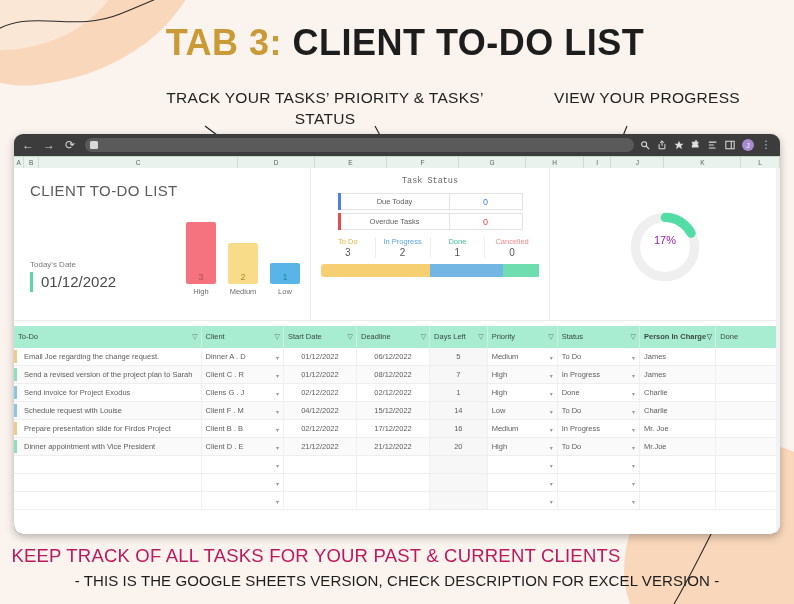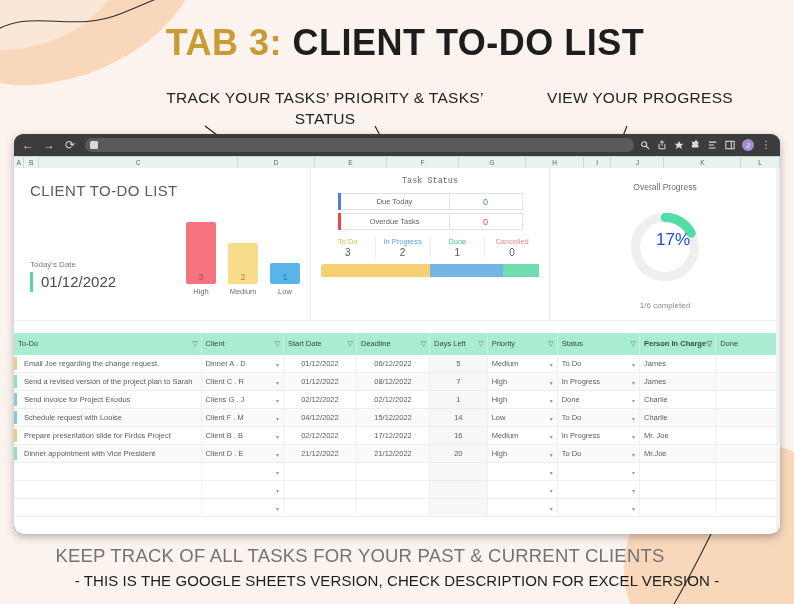--- a/index.html
+++ b/index.html
@@ -33,28 +33,28 @@
     font-size:36px;font-weight:bold;letter-spacing:.5px;color:#1d1d1d;
     white-space:nowrap;
     padding-left:8px;
   }
   .title .tab{color:#c99a36;}
   .sub1{
     position:absolute;top:88px;left:160px;width:330px;text-align:center;
     font-size:15.5px;color:#222;letter-spacing:.3px;line-height:1.33;
   }
   .sub2{
-    position:absolute;top:88px;left:540px;width:200px;text-align:center;
+    position:absolute;top:88px;left:540px;width:200px;text-align:right;
     font-size:15.5px;color:#222;letter-spacing:.3px;line-height:1.33;
   }
   .pointers{position:absolute;left:0;top:118px;width:794px;height:80px;}
 
   .bottom1{
     position:absolute;top:545px;left:0;width:632px;text-align:center;
-    font-size:18.5px;color:#737373;letter-spacing:.2px;white-space:nowrap;padding-left:44px;
+    font-size:18.5px;color:#be185d;letter-spacing:.2px;white-space:nowrap;
   }
   .bottom2{
     position:absolute;top:572px;left:0;width:794px;text-align:center;
     font-size:15px;color:#1d1d1d;letter-spacing:.1px;white-space:nowrap;
   }
 
   
   .browser{
     position:absolute;left:14px;top:134px;width:766px;height:400px;
     background:#3c3c3c;border-radius:9px;
@@ -112,25 +112,25 @@
   .ts-cell{flex:1;text-align:center;border-right:1px solid #ededed;}
   .ts-cell:last-child{border-right:none;}
   .ts-cell .k{font-size:7.5px;}
   .ts-cell .v{font-size:10px;color:#555;margin-top:1px;}
   .stack{display:flex;height:13px;margin-top:6px;}
 
   .dash-right{flex:1;position:relative;}
   .op-title{text-align:center;font-size:8.5px;color:#6a6a6a;padding-top:14px;}
   .donut{position:absolute;left:50%;top:40px;transform:translateX(-50%);}
   .donut-pct{position:absolute;left:50%;top:72px;transform:translate(-50%,-50%);
-    font-size:17px;color:#1d4ed8;margin-left:8px;}
+    font-size:11px;color:#a21caf;}
   .op-sub{position:absolute;left:0;right:0;bottom:10px;text-align:center;font-size:8px;color:#8a8a8a;}
 
   
-  .tbl{width:100%;border-collapse:collapse;table-layout:fixed;margin-top:12px;border-radius:25px;}
+  .tbl{width:100%;border-collapse:collapse;table-layout:fixed;margin-top:5px;border-radius:25px;}
   .tbl th{
     background:#a8ecd2;color:#3a4a43;font-size:7.5px;font-weight:normal;text-align:left;
     height:22px;padding:0 4px;border-right:1px solid #cdeee0;position:relative;
     vertical-align:middle;line-height:1.15;
   }
   .filt{position:absolute;right:3px;top:50%;transform:translateY(-50%);
     font-size:7px;color:#5c7a6e;}
   .tbl td{
     height:17px;font-size:7.5px;color:#5d5d5d;padding:0 4px;
     border-bottom:1px solid #eeeeee;border-right:1px solid #f0f0f0;
@@ -294,27 +294,25 @@
             </div>
           </div>
         <div class="stack">
             <div style="flex: 3 1 0%; background: rgb(246, 207, 115); border-radius: 3px 0px 0px 3px;"></div>
             <div style="flex: 2 1 0%; background: rgb(116, 182, 227); border-radius: 0px;"></div>
             <div style="flex: 1 1 0%; background: rgb(111, 221, 176); border-radius: 0px;"></div>
           </div>
       </div>
 
       <div class="dash-right">
-        <div class="op-title">Overall Progress</div>
         <svg class="donut" width="78" height="78" viewBox="0 0 42 42">
           <circle cx="21" cy="21" r="15.9" fill="none" stroke="#efefef" stroke-width="5"></circle>
           <circle id="donut-arc" cx="21" cy="21" r="15.9" fill="none" stroke="#52dca6" stroke-width="5" stroke-linecap="round" stroke-dasharray="17 83" stroke-dashoffset="25"></circle>
         </svg>
         <div class="donut-pct">17%</div>
-        <div class="op-sub">1/6 completed</div>
       </div>
     </div>
 
     <table class="tbl">
       <thead>
         <tr>
             <th style="width: 29%;"><span>To-Do</span><span class="filt">▽</span></th>
             <th style="width: 12%;"><span>Client</span><span class="filt">▽</span></th>
             <th style="width: 10.5%;"><span>Start Date</span><span class="filt">▽</span></th>
             <th style="width: 10.5%;"><span>Deadline</span><span class="filt">▽</span></th>

